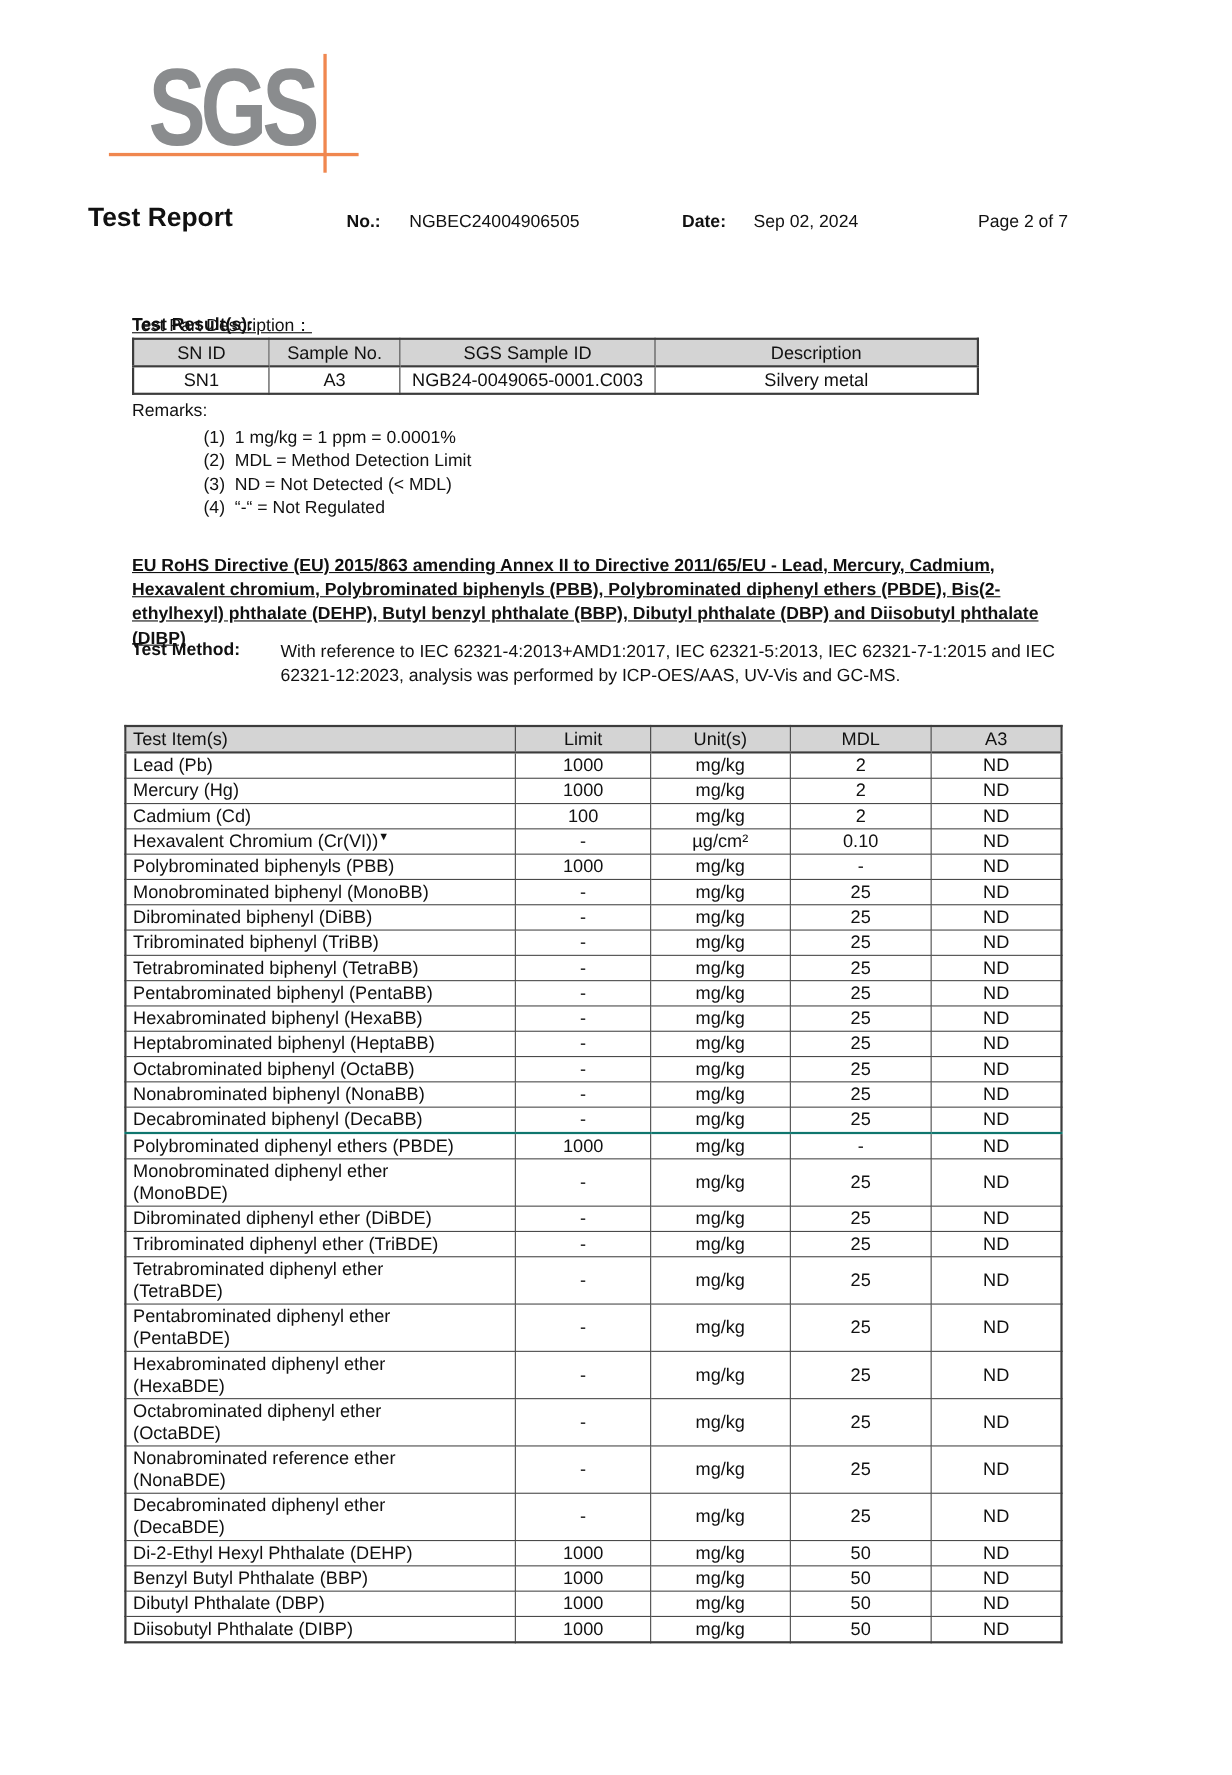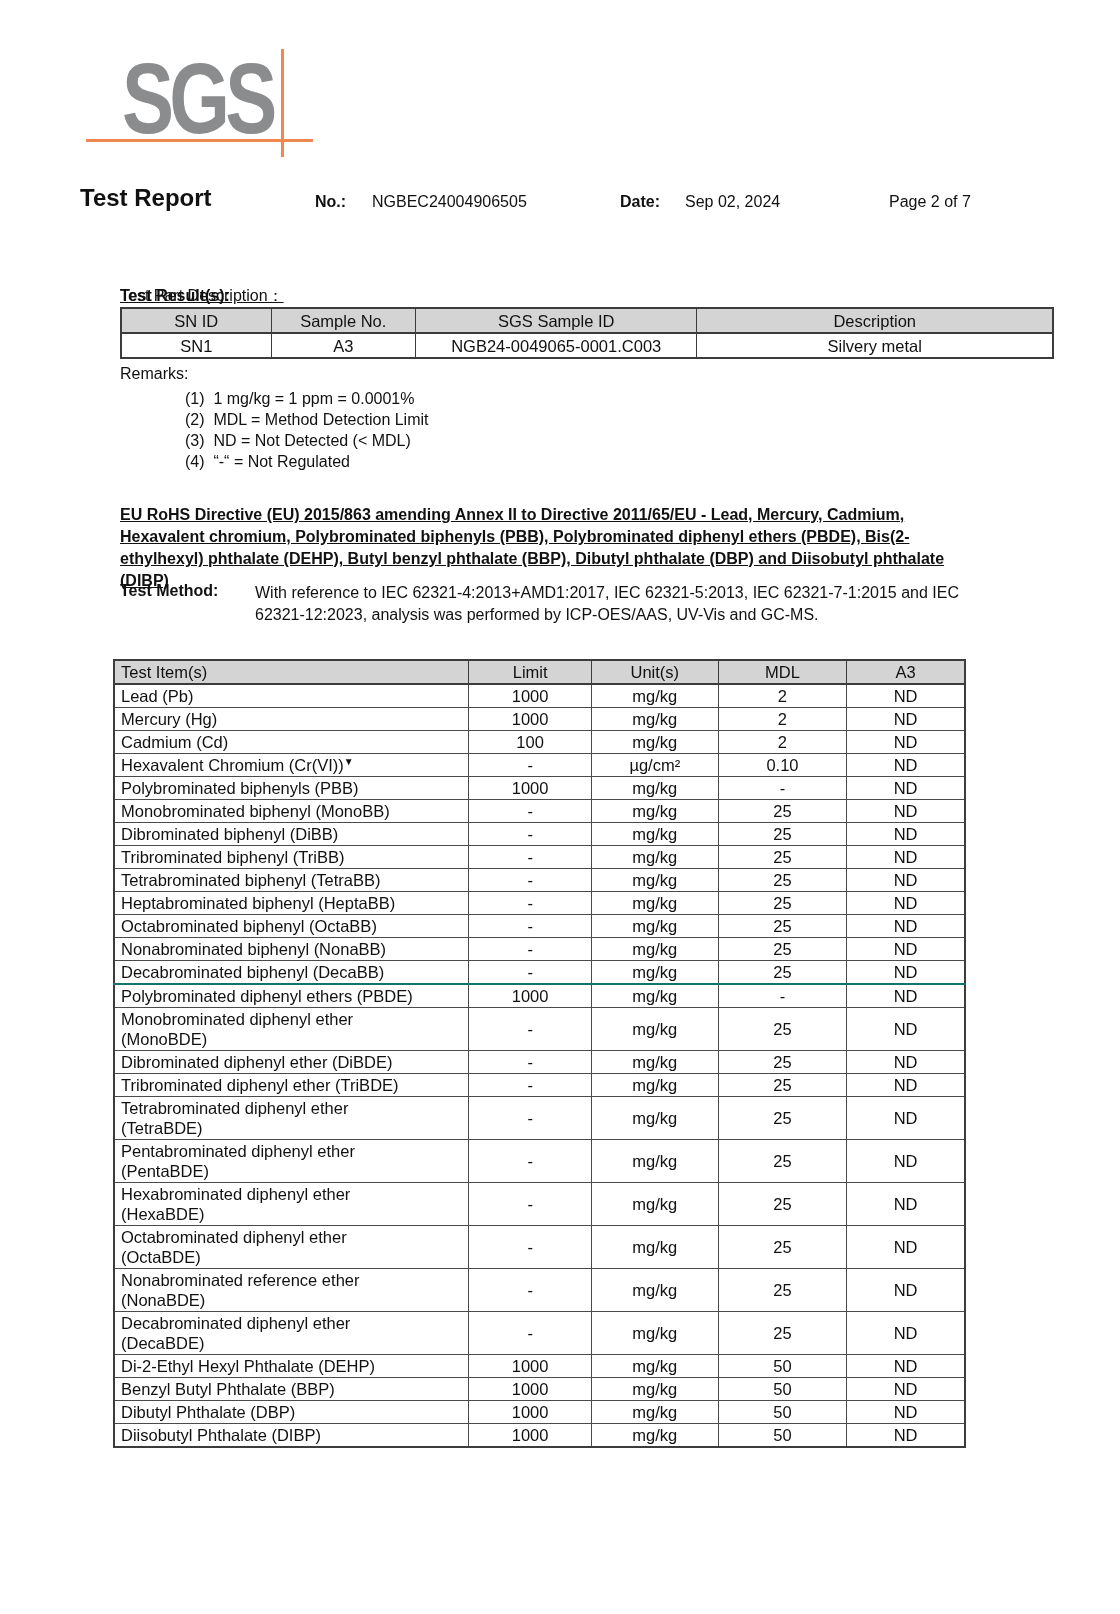--- a/index.html
+++ b/index.html
@@ -5,21 +5,21 @@
   html,body{margin:0;padding:0;background:#fff;}
   .page{
     position:relative;
     width:1120px;height:1614px;
     background:#fff;
     font-family:"Liberation Sans","DejaVu Sans",sans-serif;
     color:#111;
     overflow:hidden;
   }
   
-  .logo{position:absolute;left:4px;top:0;width:360px;height:180px;}
+  .logo{position:absolute;left:17px;top:0;width:360px;height:180px;}
   .logo-text{
     position:absolute;left:118px;top:52px;
     font-size:100px;font-weight:bold;line-height:92px;letter-spacing:-6px;
     color:var(--logo-gray,#8A8C8E);
     transform:scaleX(.78);transform-origin:left top;
     z-index:2;
   }
   .logo-vline{position:absolute;left:277px;top:49px;width:3px;height:108px;background:var(--logo-orange,#F0874F);z-index:1;}
   .logo-hline{position:absolute;left:82px;top:139px;width:227px;height:3px;background:var(--logo-orange,#F0874F);z-index:1;}
   
@@ -28,21 +28,21 @@
   .hdr .no-label{position:absolute;left:315px;top:193px;font-size:16px;font-weight:bold;}
   .hdr .no-value{position:absolute;left:372px;top:193px;font-size:16px;}
   .hdr .date-label{position:absolute;left:620px;top:193px;font-size:16px;font-weight:bold;}
   .hdr .date-value{position:absolute;left:685px;top:193px;font-size:16px;}
   .hdr .page-num{position:absolute;left:889px;top:193px;font-size:16px;}
   
   .sec-results{position:absolute;left:120px;top:243px;font-size:16px;font-weight:bold;margin-top:44px;}
   .sec-partdesc-h{position:absolute;left:120px;top:286px;font-size:16px;text-decoration:underline;}
   table{border-collapse:collapse;table-layout:fixed;}
   td,th{font-size:16.5px;font-weight:normal;line-height:20px;padding:1px 5px;overflow:hidden;}
-  .part-table{position:absolute;left:120px;top:307px;width:934px;border:2px solid #3c3c3c;}
+  .part-table{position:absolute;left:120px;top:307px;width:770px;border:2px solid #3c3c3c;}
   .part-table th{background:var(--table-header-bg,#D4D4D4);border:1px solid #3c3c3c;border-bottom:2px solid #3c3c3c;height:21px;text-align:center;}
   .part-table td{border:1px solid #3c3c3c;height:21px;text-align:center;}
   .remarks{position:absolute;left:120px;top:353px;font-size:16px;}
   .remarks .rem-h{margin:12px 0 5px 0;}
   .remark-item{margin-left:65px;line-height:21px;white-space:pre-wrap;}
   .directive{
     position:absolute;left:120px;top:476px;width:850px;
     font-size:16px;font-weight:bold;line-height:22px;
     text-decoration:underline;
     margin-top:28px;
@@ -204,21 +204,35 @@
         </tr>
 
         <tr>
           <td class="c-item"><span>Tetrabrominated biphenyl (TetraBB)</span><sup></sup></td>
           <td>-</td>
           <td>mg/kg</td>
           <td>25</td>
           <td>ND</td>
         </tr>
 
-
+        <tr>
+          <td class="c-item"><span>Pentabrominated biphenyl (PentaBB)</span><sup></sup></td>
+          <td>-</td>
+          <td>mg/kg</td>
+          <td>25</td>
+          <td>ND</td>
+        </tr>
+
+        <tr>
+          <td class="c-item"><span>Hexabrominated biphenyl (HexaBB)</span><sup></sup></td>
+          <td>-</td>
+          <td>mg/kg</td>
+          <td>25</td>
+          <td>ND</td>
+        </tr>
 
         <tr>
           <td class="c-item"><span>Heptabrominated biphenyl (HeptaBB)</span><sup></sup></td>
           <td>-</td>
           <td>mg/kg</td>
           <td>25</td>
           <td>ND</td>
         </tr>
 
         <tr>

